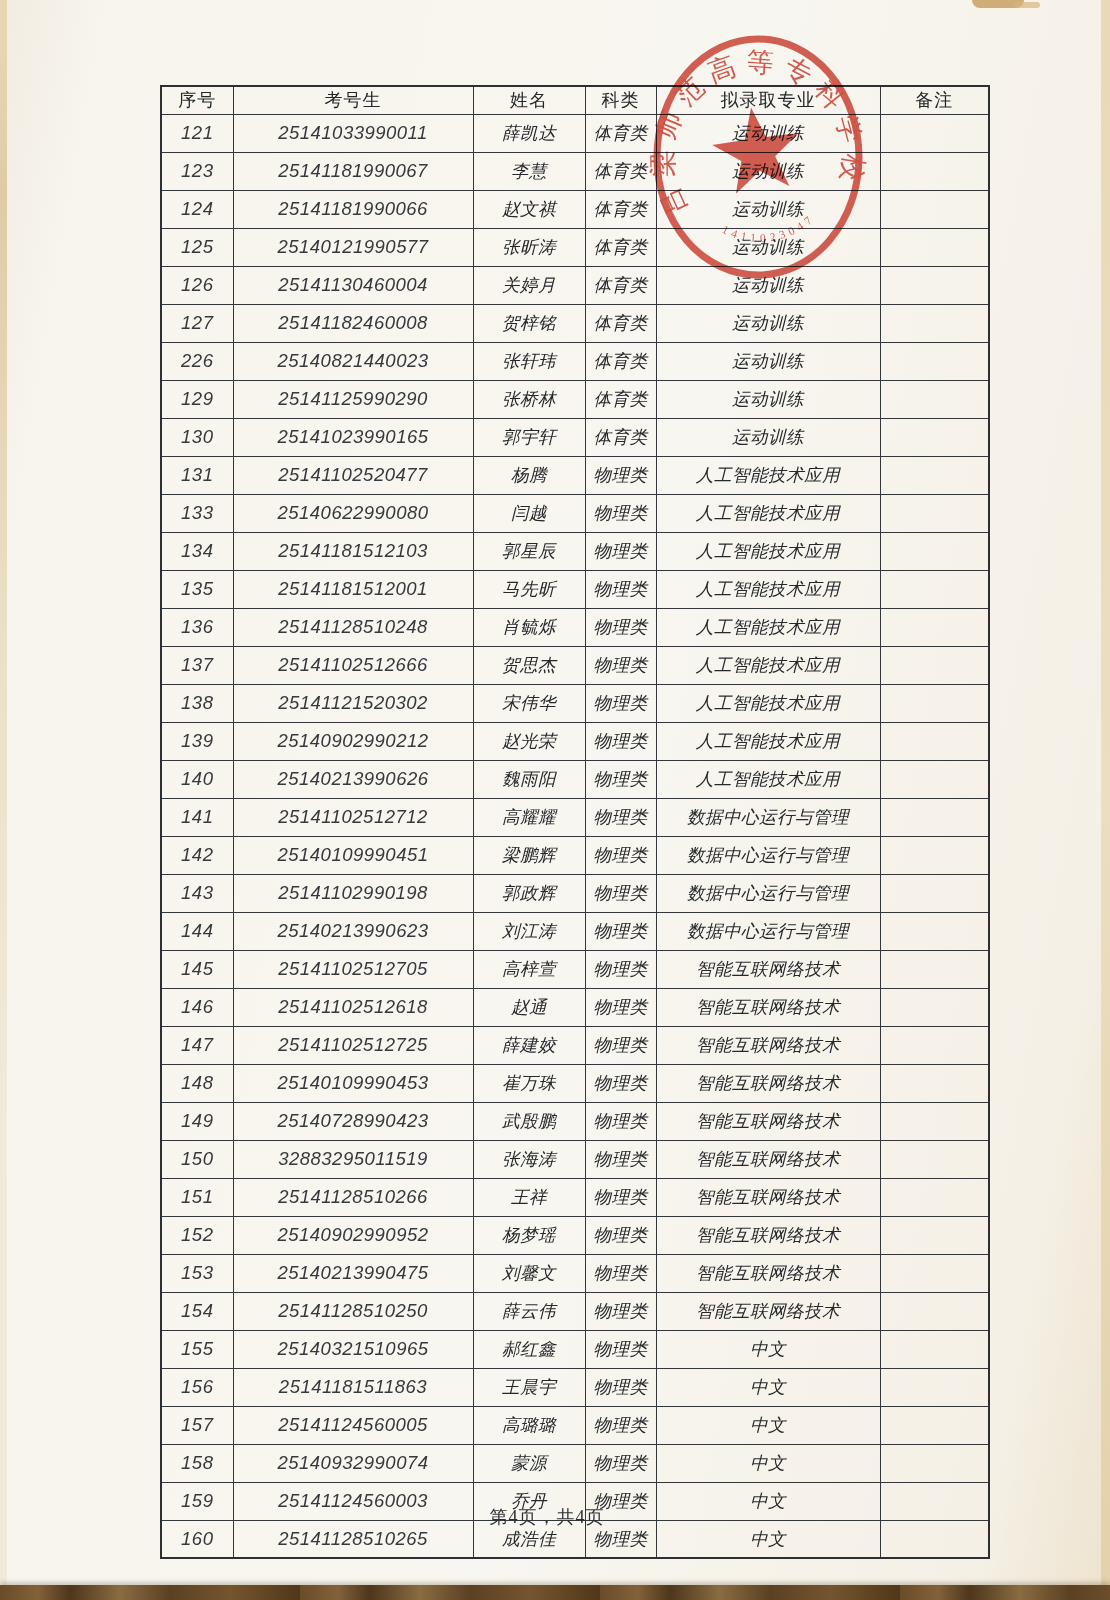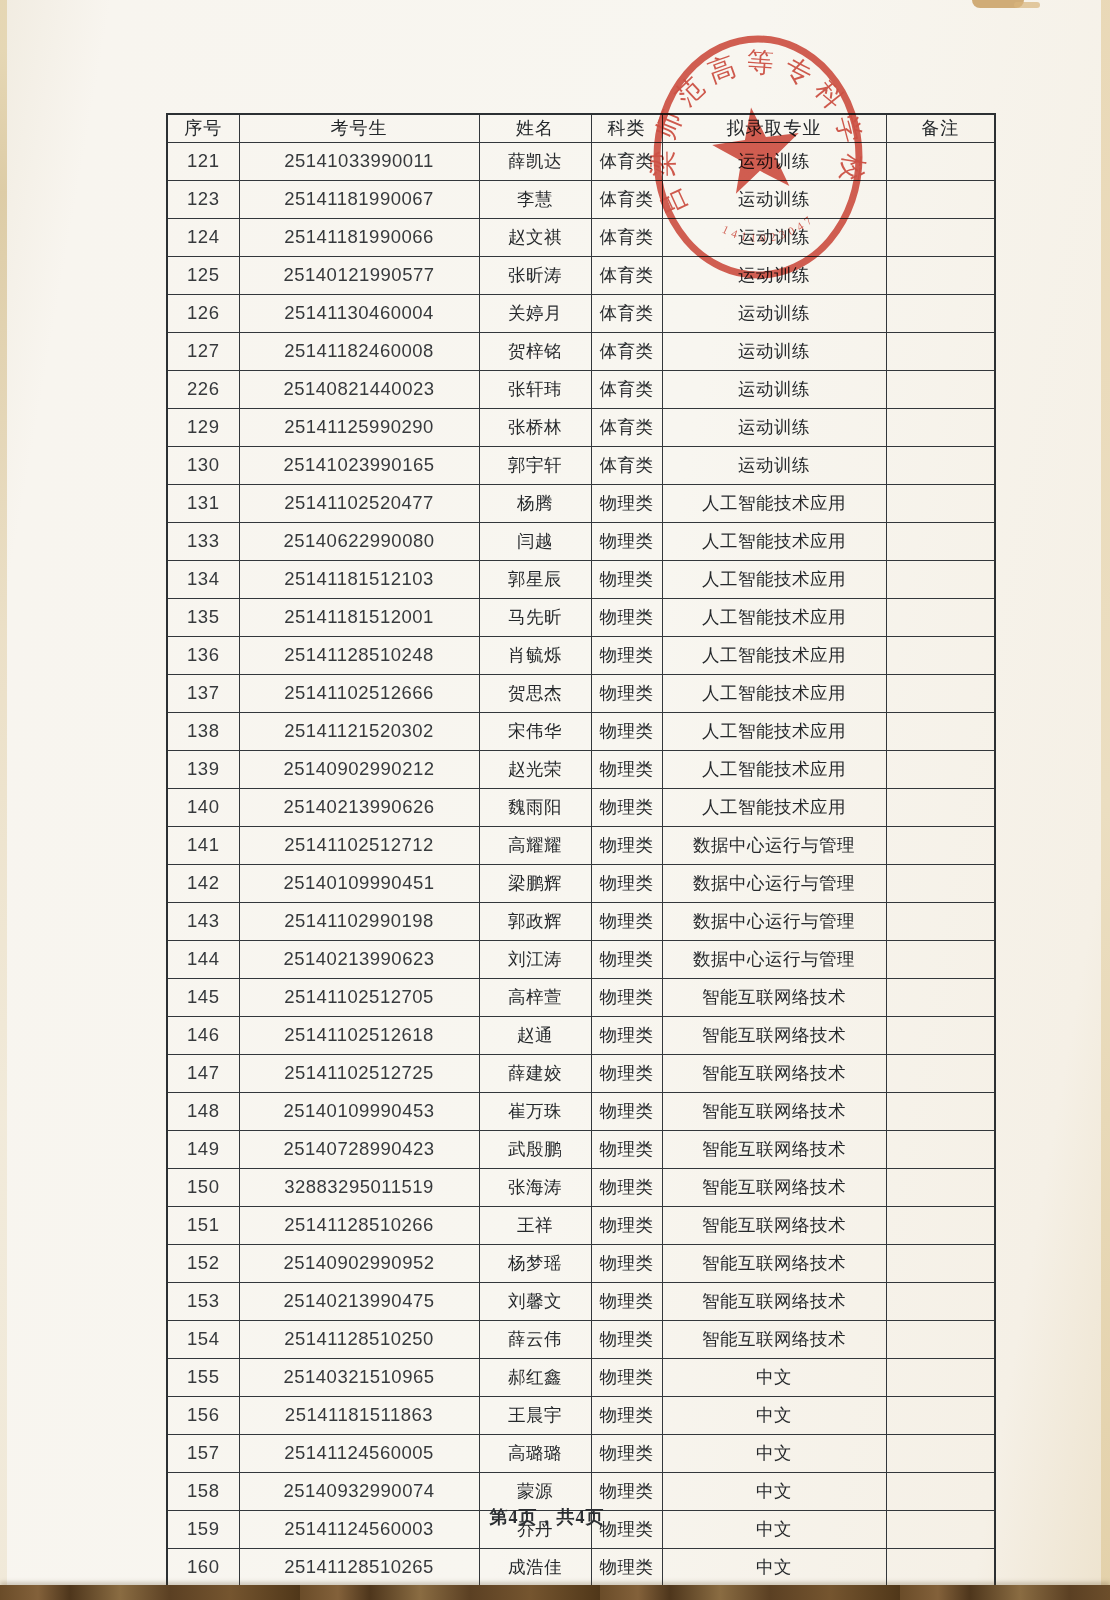--- a/index.html
+++ b/index.html
@@ -32,39 +32,38 @@
   }
   .wood{
     position:absolute;left:0;right:0;bottom:0;height:15px;
     background:
       repeating-linear-gradient(90deg,
         #6a4c29 0px,#83613a 38px,#4e361c 70px,#8a6c42 120px,#5b4023 170px,#75552f 230px,#503719 300px),
       #5d4326;
     box-shadow:0 -3px 4px rgba(90,70,40,.25);
   }
   table.doc{
-    position:absolute;left:166px;top:85px;width:828px;
+    position:absolute;left:160px;top:85px;width:828px;
     border-collapse:collapse;table-layout:fixed;
     color:#23272a;
-    margin-top:28px;
   }
   table.doc td,table.doc th{
     border:1.8px solid #33373b;
     padding:0;text-align:center;vertical-align:middle;
     overflow:hidden;white-space:nowrap;
   }
   table.doc{border:2.4px solid #2c3033;}
   table.doc thead tr{height:28px;}
-  table.doc tbody tr{height:38px;}
+  table.doc tbody tr{height:38px;font-style:italic;}
   th{font-weight:normal;font-size:18px;letter-spacing:1px;}
   td.c-num,td.c-exam{font-family:"Liberation Sans","DejaVu Sans",sans-serif;font-size:18.5px;color:#36393c;letter-spacing:.5px;}
   td.c-cn{font-size:17.5px;letter-spacing:.5px;color:#26292c;}
   .footer{
     position:absolute;left:0;top:1505px;width:1094px;text-align:center;
-    font-size:18px;color:#2c2f33;letter-spacing:1px;font-weight:bold;
+    font-size:18px;color:#2c2f33;letter-spacing:1px;
   }
   .seal{
     position:absolute;left:646px;top:30px;width:224px;height:254px;
     mix-blend-mode:multiply;opacity:.88;
     pointer-events:none;
   }
   .seal text{font-family:"Liberation Serif","DejaVu Serif",serif;}
 </style>
 </head>
 <body>

